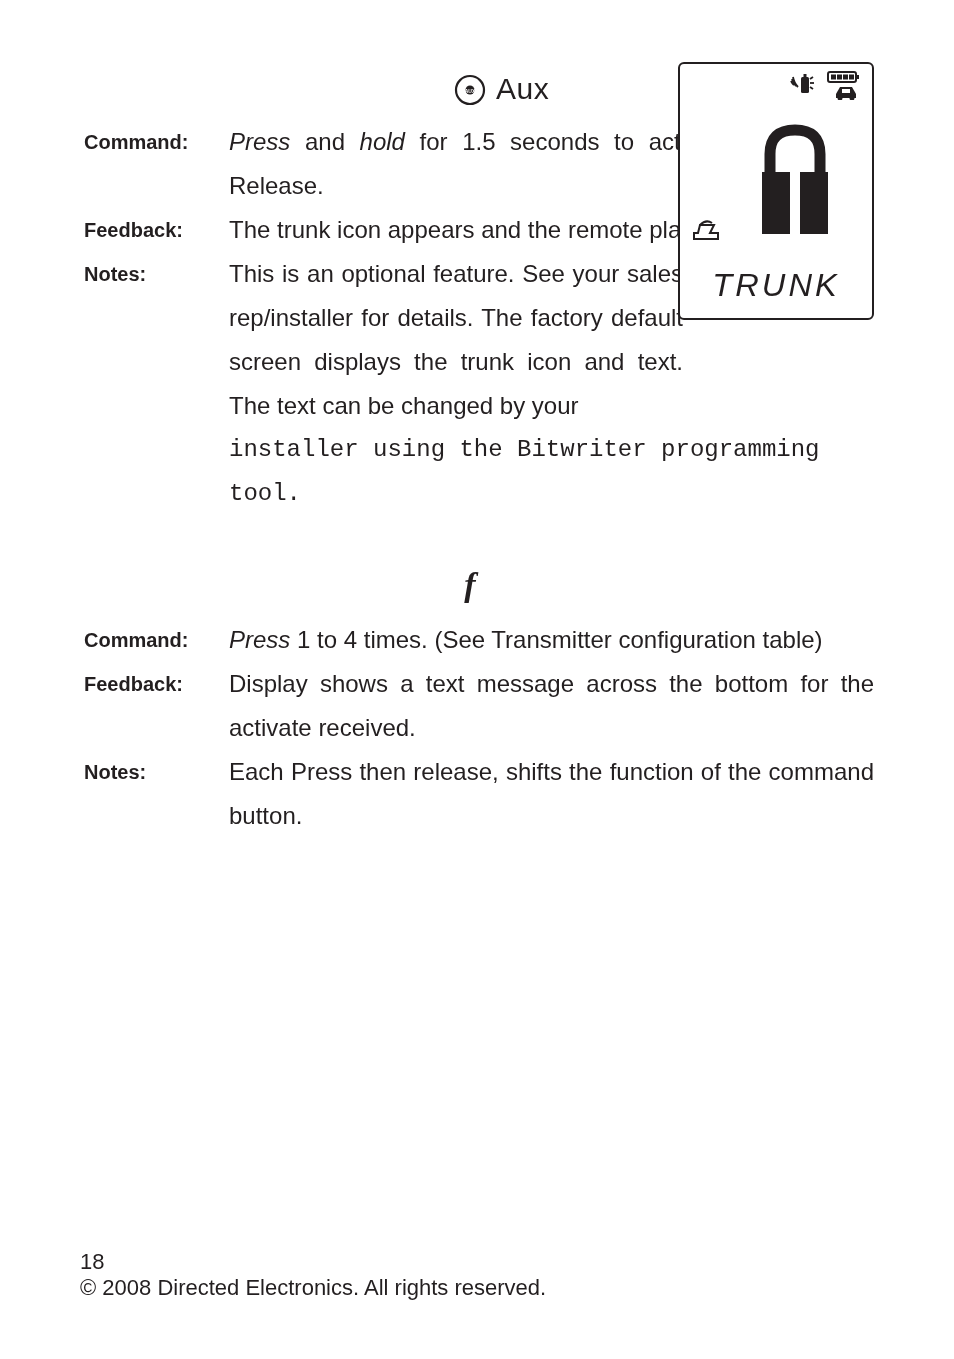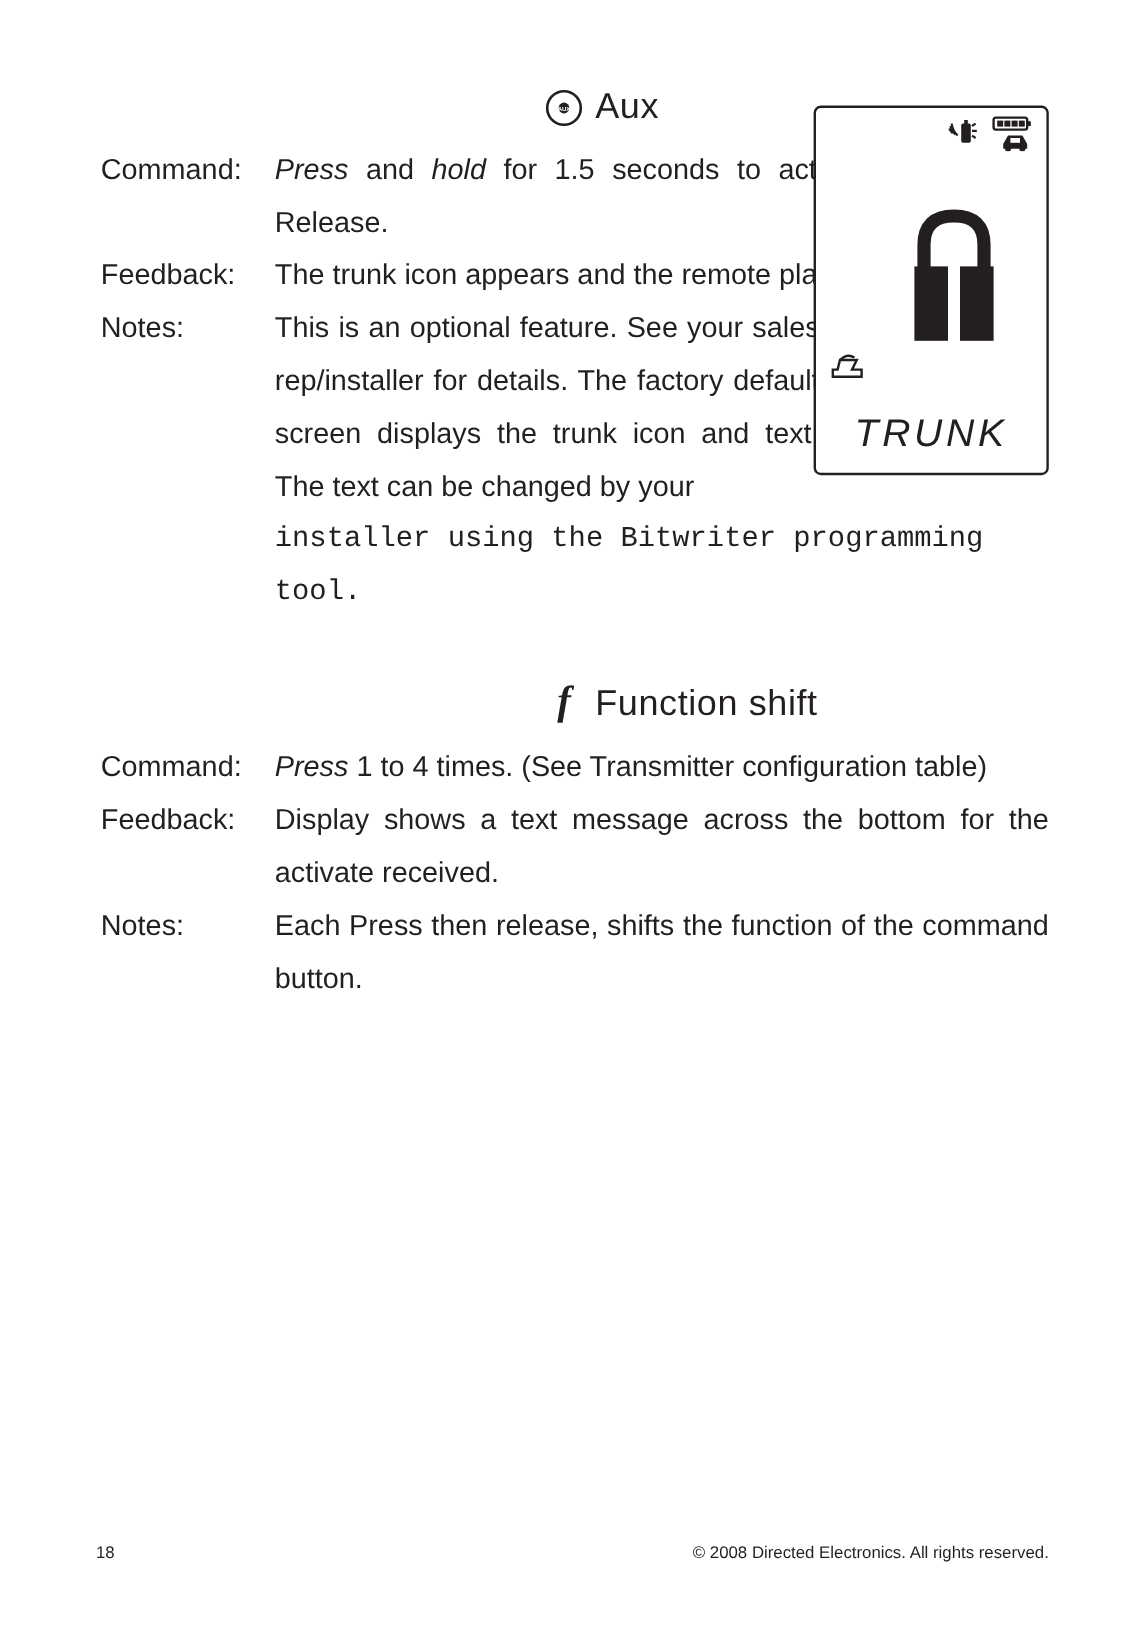--- a/index.html
+++ b/index.html
@@ -60,22 +60,22 @@
       margin-left: 4px;
     }
     .row {
       display: flex;
       align-items: flex-start;
       margin-bottom: 0;
     }
     .label {
       width: 145px;
       flex-shrink: 0;
-      font-size: 24px;
-      font-weight: 400;
+      font-size: 20px;
+      font-weight: 700;
       line-height: 44px;
     }
     .value {
       font-size: 24px;
       font-weight: 300;
       line-height: 44px;
       text-align: justify;
       flex: 1;
     }
     .aux-value {
@@ -83,29 +83,28 @@
     }
     .b {
       font-weight: 400;
       font-style: italic;
     }
     .screen-box {
       position: absolute;
       right: 80px;
       top: 62px;
       width: 196px;
-      height: 308px;
+      height: 258px;
       border: 2.5px solid #231f20;
       border-radius: 6px;
       background: #fff;
       padding: 10px 12px 8px 12px;
       display: flex;
       flex-direction: column;
       align-items: center;
-      margin-top: 26px;
     }
     .screen-top-row {
       width: 100%;
       display: flex;
       justify-content: flex-end;
       gap: 6px;
       align-items: center;
       height: 26px;
     }
     .screen-center {
@@ -126,22 +125,23 @@
       margin-top: auto;
       margin-bottom: 6px;
     }
     .footer {
       position: absolute;
       bottom: 58px;
       left: 80px;
       right: 80px;
       display: flex;
       justify-content: space-between;
-      font-size: 14px;
+      font-size: 22px;
       font-weight: 300;
+      flex-direction: column;
     }
     .section-gap {
       height: 40px;
     }
     .aux-text-wrap {
       width: 458px;
     }
     .notes-overflow {
       width: auto;
       padding-right: 0;
@@ -180,21 +180,20 @@
       <span style="display:block; text-align:left;font-family:Liberation Mono, monospace;">installer using the Bitwriter programming tool.</span>
     </div>
   </div>
 </div>
 
 <div class="section-gap"></div>
 
 <div class="section-header" style="margin-top:10px;">
   <div class="gradient-bg"></div>
   <span class="f-icon">f</span>
-  <span class="section-title">Function shift</span>
 </div>
 
 <div class="content-block">
   <div class="row">
     <div class="label"><span>Command</span>:</div>
     <div class="value">
       <span class="b">Press</span><span> 1 to 4 times. (See Transmitter configuration table)</span>
     </div>
   </div>
   <div class="row">

